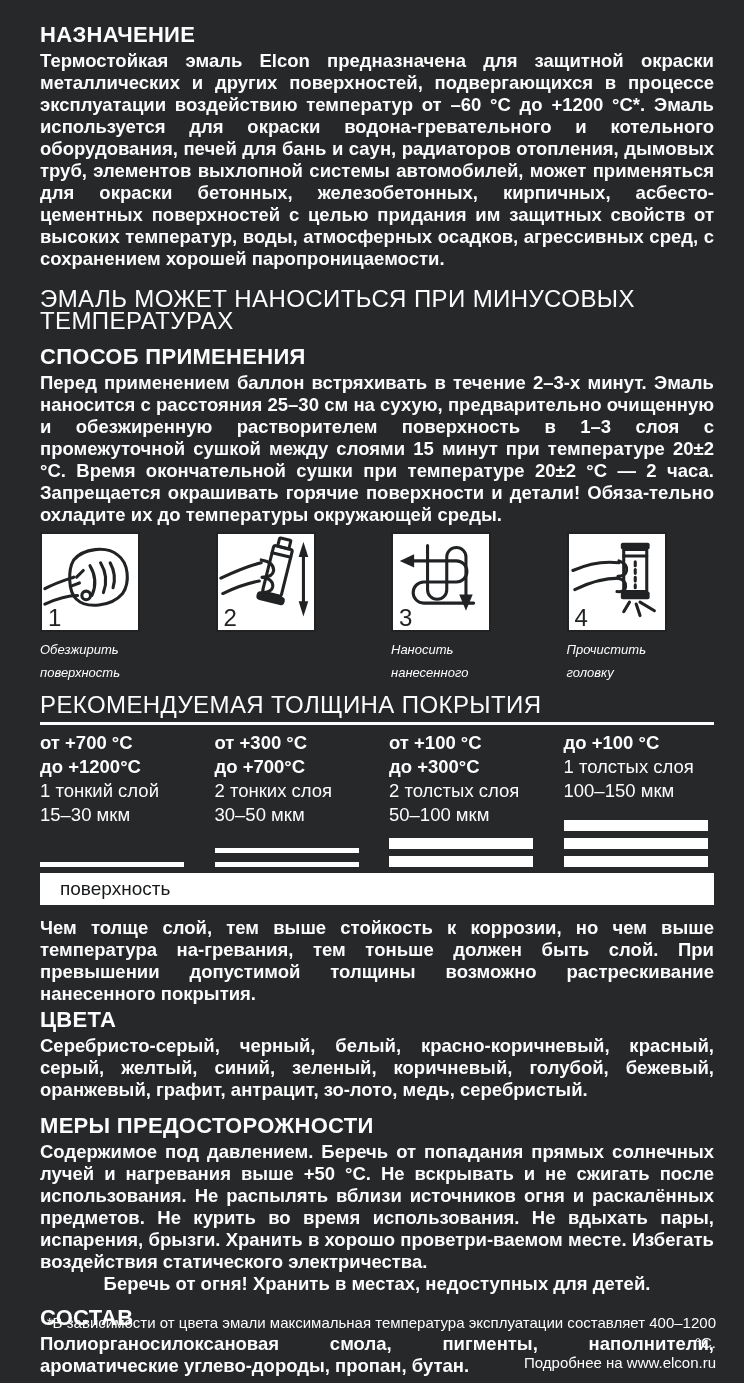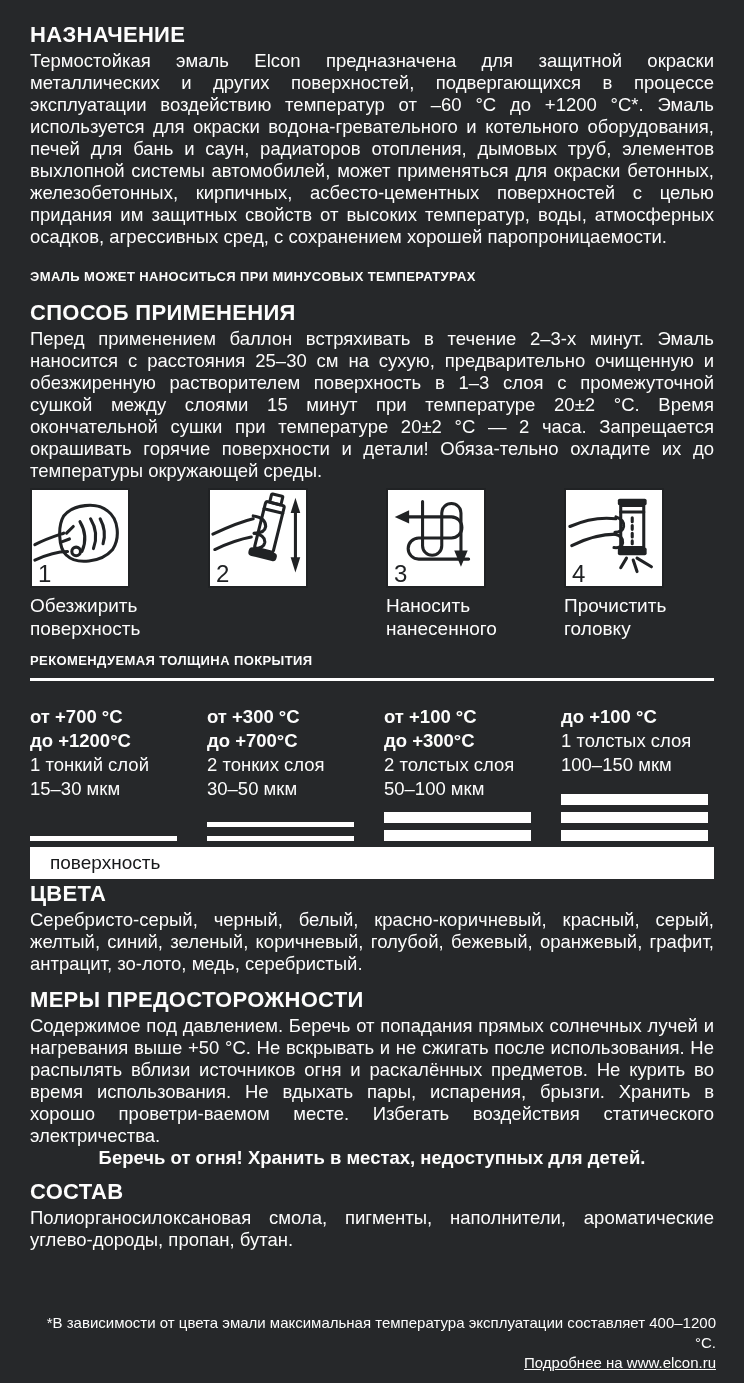--- a/index.html
+++ b/index.html
@@ -2,51 +2,51 @@
 <html><head>
 <meta charset="utf-8">
 <style>
   html,body{margin:0;padding:0;}
   body{
     width:744px;height:1383px;overflow:hidden;position:relative;
     background:#26282a;color:#fdfdfd;
     font-family:"Liberation Sans", sans-serif;
     font-size:18.5px;line-height:22px;
   }
-  .content{padding:22px 30px 0 30px;}
+  .content{padding:22px 30px 0 40px;}
   h2{margin:0;font-size:22px;line-height:26px;font-weight:700;letter-spacing:.3px;}
-  .light-head{font-weight:700;font-size:13px;letter-spacing:.4px;}
-  p{margin:0;text-align:justify;}
+  .light-head{font-weight:400;font-size:24px;letter-spacing:.4px;}
+  p{margin:0;text-align:justify;font-weight:bold;}
   .mt2{margin-top:2px}.mt10{margin-top:10px}
   .mt12{margin-top:12px}.mt14{margin-top:2px}.mt18{margin-top:18px}
 
   
   .steps{margin-top:6px;display:grid;grid-template-columns:repeat(4,1fr);column-gap:28px;}
   .step-box{width:100px;height:100px;background:#ffffff;border:2px solid #202224;box-sizing:border-box;position:relative;}
   .step-box svg{position:absolute;left:0;top:0;width:96px;height:96px;}
   .step-num{position:absolute;left:6px;bottom:-2px;color:#202224;font-size:24px;line-height:28px;}
-  .step-caption{margin-top:6px;font-size:19px;line-height:23px;}
+  .step-caption{margin-top:6px;font-size:13px;line-height:23px;font-style:italic;}
   .icon-stroke{fill:none;stroke:#202224;stroke-width:3.2;stroke-linecap:round;stroke-linejoin:round;}
 
   
   .rule{height:3px;background:#ffffff;margin-top:6px;}
-  .ttable{margin-top:24px;display:grid;grid-template-columns:repeat(4,1fr);column-gap:24px;}
+  .ttable{margin-top:6px;display:grid;grid-template-columns:repeat(4,1fr);column-gap:24px;}
   .tcol{display:flex;flex-direction:column;min-height:136px;}
   .tline{font-size:18.5px;line-height:24px;}
   .tline.bold{font-weight:700;}
   .bars{margin-top:auto;display:flex;flex-direction:column;justify-content:flex-end;}
   .bar{background:#ffffff;width:96%;}
   .bars.thin .bar{height:5px;margin-top:9px;}
   .bars.thick .bar{height:11px;margin-top:7px;}
   .surface{margin-top:6px;background:#ffffff;color:#17191b;height:32px;line-height:32px;padding-left:20px;font-size:19px;}
 
   .warning{font-weight:700;text-align:center;}
   .footnote{position:absolute;left:30px;right:28px;bottom:10px;font-size:15px;line-height:20px;text-align:right;}
   .footnote .fn1{text-indent:-7px;}
-  .footnote .fn2{padding-left:4px;text-decoration:underline;}
+  .footnote .fn2{padding-left:4px;}
 </style>
 </head>
 <body>
 
 <div class="content">
 
   <h2>НАЗНАЧЕНИЕ</h2>
   <p class="mt2">Термостойкая эмаль Elcon предназначена для защитной окраски металлических и других поверхностей, подвергающихся в процессе эксплуатации воздействию температур от –60 °С до +1200 °С*. Эмаль используется для окраски водона-гревательного и котельного оборудования, печей для бань и саун, радиаторов отопления, дымовых труб, элементов выхлопной системы автомобилей, может применяться для окраски бетонных, железобетонных, кирпичных, асбесто-цементных поверхностей с целью придания им защитных свойств от высоких температур, воды, атмосферных осадков, агрессивных сред, с сохранением хорошей паропроницаемости.</p>
 
   <div class="light-head mt18">ЭМАЛЬ МОЖЕТ НАНОСИТЬСЯ ПРИ МИНУСОВЫХ ТЕМПЕРАТУРАХ</div>
@@ -185,20 +185,21 @@
           <div class="bar"></div>
           <div class="bar"></div>
           <div class="bar"></div>
         </div>
     </div>
 
   </div>
 
   <div class="surface">поверхность</div>
 
+  <p class="mt12">Чем толще слой, тем выше стойкость к коррозии, но чем выше температура на-гревания, тем тоньше должен быть слой. При превышении допустимой толщины возможно растрескивание нанесенного покрытия.</p>
 
   <h2 class="mt14">ЦВЕТА</h2>
   <p class="mt2">Серебристо-серый, черный, белый, красно-коричневый, красный, серый, желтый, синий, зеленый, коричневый, голубой, бежевый, оранжевый, графит, антрацит, зо-лото, медь, серебристый.</p>
 
   <h2 class="mt12">МЕРЫ ПРЕДОСТОРОЖНОСТИ</h2>
   <p class="mt2">Содержимое под давлением. Беречь от попадания прямых солнечных лучей и нагревания выше +50 °С. Не вскрывать и не сжигать после использования. Не распылять вблизи источников огня и раскалённых предметов. Не курить во время использования. Не вдыхать пары, испарения, брызги. Хранить в хорошо проветри-ваемом месте. Избегать воздействия статического электричества.</p>
   <p class="warning">Беречь от огня! Хранить в местах, недоступных для детей.</p>
 
   <h2 class="mt10">СОСТАВ</h2>
   <p class="mt2">Полиорганосилоксановая смола, пигменты, наполнители, ароматические углево-дороды, пропан, бутан.</p>

